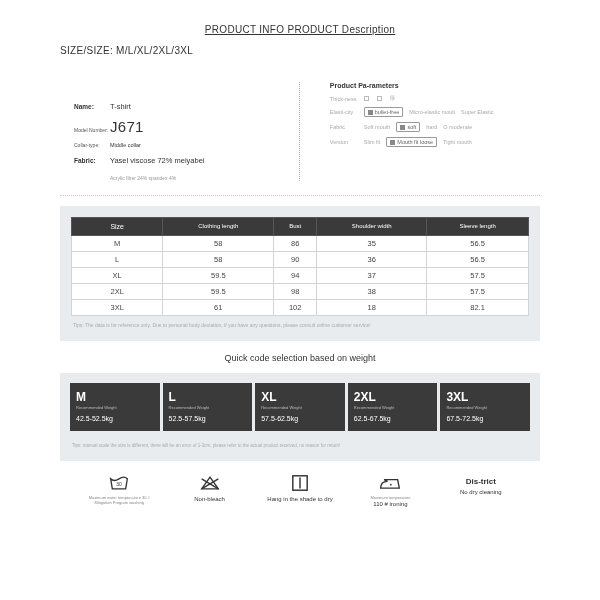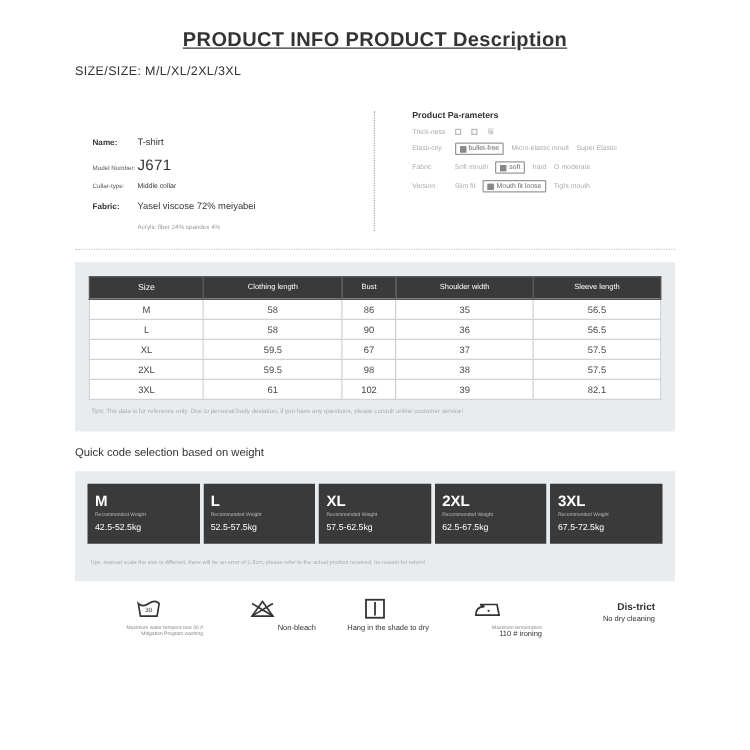--- a/index.html
+++ b/index.html
@@ -9,22 +9,22 @@
     width: 600px;
     height: 600px;
     font-size: 7px;
     color: #333;
   }
   .page {
     padding: 24px 60px 10px 60px;
   }
   .heading {
     text-align: center;
-    font-size: 16px;
-    font-weight: 700;
+    font-size: 10px;
+    font-weight: 400;
     letter-spacing: 0.3px;
     text-decoration: underline;
     margin-bottom: 10px;
   }
   .sizes {
     font-size: 10px;
     letter-spacing: 0.3px;
     margin-bottom: 26px;
   }
   .info-row {
@@ -38,21 +38,21 @@
     margin-top: 20px;
   }
   .attr {
     display: flex;
     margin-bottom: 7px;
     align-items: baseline;
   }
   .attr .lab { font-size: 6.5px; width: 36px; color: #333; font-weight: bold;}
   .attr .lab2 { font-size: 5px; width: 36px; color: #555; line-height: 1.1; }
   .attr .val { font-size: 7.5px; color: #333; }
-  .attr .val-big { font-size: 12px; font-weight: 500; color: #333; letter-spacing: 0.3px; }
+  .attr .val-big { font-size: 15px; font-weight: 500; color: #333; letter-spacing: 0.3px; }
   .fiber {
     margin-top: 10px;
     padding-left: 36px;
     font-size: 5px;
     color: #999;
   }
   .divider-v {
     border-left: 1px dotted #aaa;
     margin-left: 6px;
   }
@@ -112,21 +112,21 @@
     background: #fff;
   }
   .tips {
     font-size: 5px;
     color: #aaa;
     padding: 6px 2px 2px 2px;
     line-height: 1.3;
   }
 
   .quick-head {
-    text-align: left;
+    text-align: center;
     font-size: 9px;
     margin: 10px 0 10px 0;
   }
   .weight-wrap {
     background: #e9ecef;
     padding: 10px;
   }
   .weight-row {
     display: flex;
     gap: 3px;
@@ -142,21 +142,21 @@
   .weight-card .rec { font-size: 4px; color: #bbb; margin-bottom: 5px; line-height: 1.1;}
   .weight-card .rg { font-size: 7px; }
 
   .care-row {
     display: flex;
     justify-content: space-between;
     padding: 12px 14px 0 14px;
   }
   .care {
     flex: 1;
-    text-align: right;
+    text-align: center;
     padding: 0 2px;
   }
   .cicon {
     height: 20px;
     display: flex;
     align-items: center;
     justify-content: center;
     margin-bottom: 3px;
   }
   .cicon svg { stroke: #333; fill: none; stroke-width: 1.6; }
@@ -281,36 +281,36 @@
           <tr>
             <td>L</td>
             <td>58</td>
             <td>90</td>
             <td>36</td>
             <td>56.5</td>
           </tr>
           <tr>
             <td>XL</td>
             <td>59.5</td>
-            <td>67</td>
+            <td>94</td>
             <td>37</td>
             <td>57.5</td>
           </tr>
           <tr>
             <td>2XL</td>
             <td>59.5</td>
             <td>98</td>
             <td>38</td>
             <td>57.5</td>
           </tr>
           <tr>
             <td>3XL</td>
             <td>61</td>
             <td>102</td>
-            <td>39</td>
+            <td>18</td>
             <td>82.1</td>
           </tr>
         </tbody>
     </table>
     <div class="tips">Tips: The data is for reference only. Due to personal body deviation, if you have any questions, please consult online customer service!</div>
   </div>
 
   <div class="quick-head">Quick code selection based on weight</div>
 
   <div class="weight-wrap">

